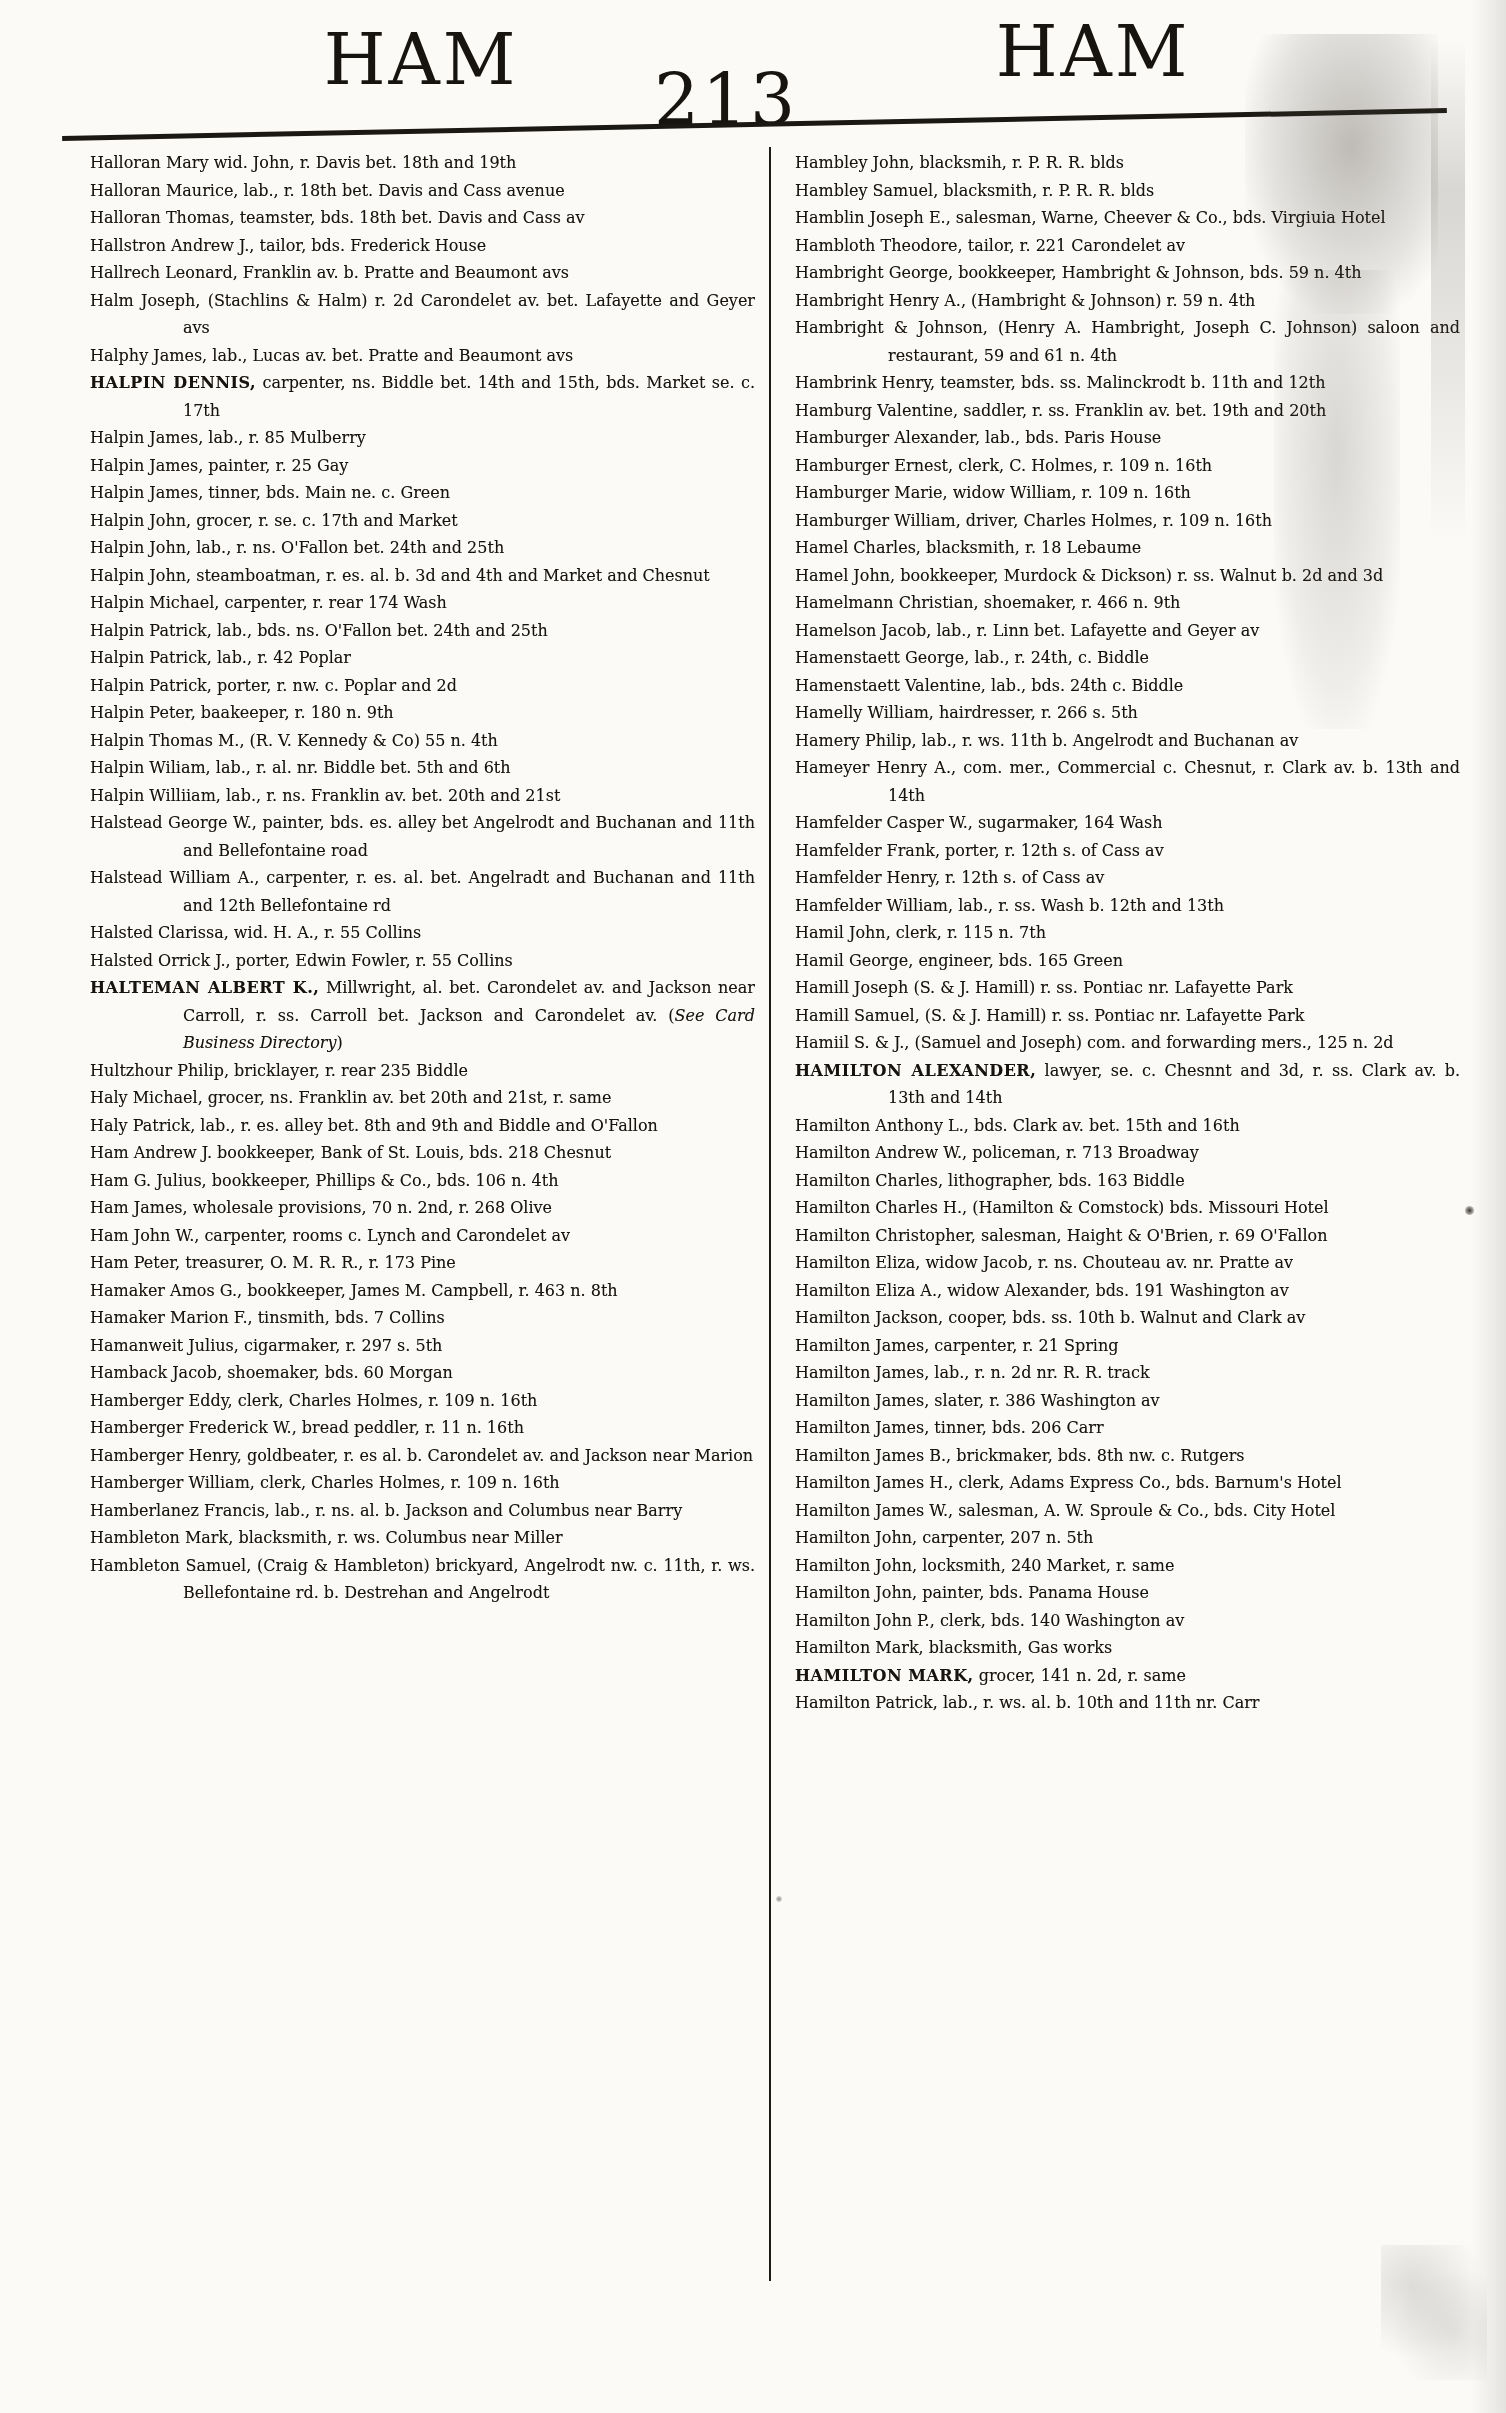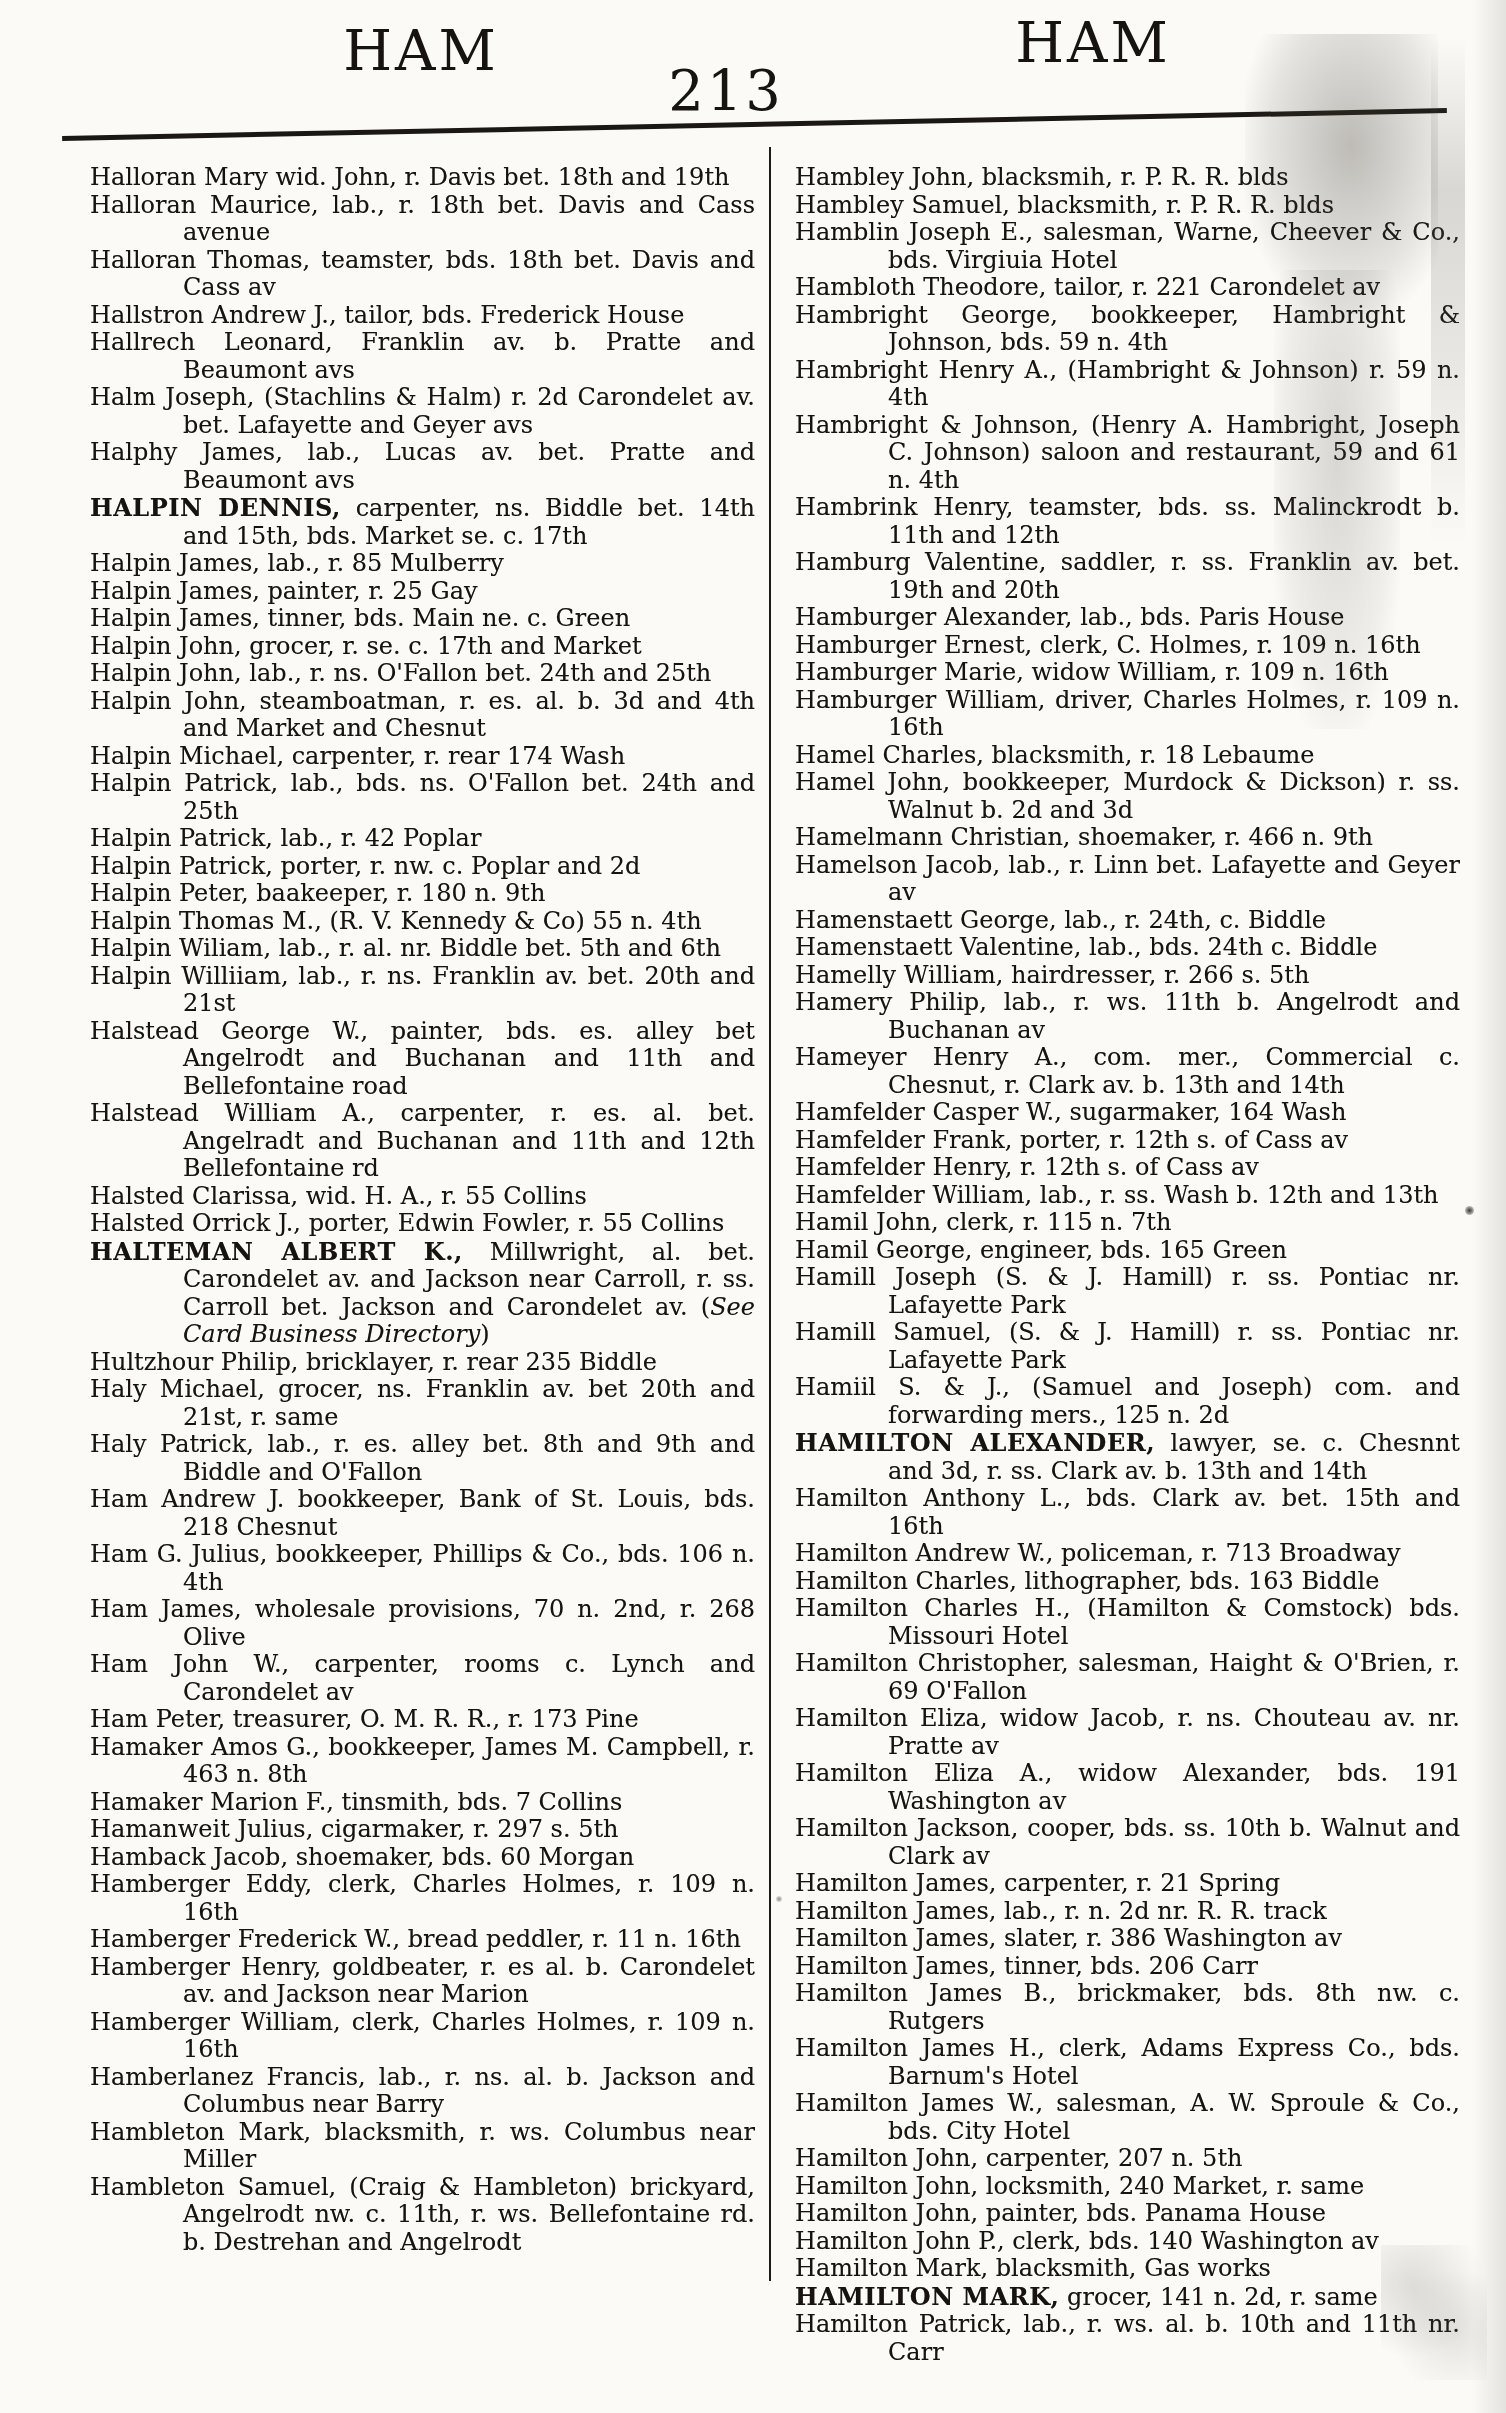--- a/index.html
+++ b/index.html
@@ -12,33 +12,33 @@
     color:#17130e;
     overflow:hidden;
   }
   .page::after{
     content:"";position:absolute;top:0;right:0;width:34px;height:100%;
     background:linear-gradient(to left, rgba(110,105,98,0.16), transparent);
     pointer-events:none;
   }
   .running-head{
     position:absolute;top:18.3px;left:0;width:100%;height:111px;
-    font-size:56px;letter-spacing:2.9px;
+    font-size:71px;letter-spacing:2.9px;
   }
   .running-head span{position:absolute;transform:translateX(-50%);white-space:nowrap;}
   .head-left{left:421px;}
   .head-center{left:726px;margin-top:40px;}
   .head-right{left:1093px;top:-8.7px;}
   .header-rule{
     position:absolute;left:62px;top:122px;width:1385px;height:5.3px;
     background:#1b1813;transform:rotate(-1.15deg);
   }
   .column{
-    position:absolute;top:164px;width:665px;
-    font-size:24px;line-height:27.5px;
+    position:absolute;top:149px;width:665px;
+    font-size:16px;line-height:27.5px;
   }
   .column-left{left:90px;}
   .column-right{left:795px;}
   .column-divider{
     position:absolute;left:769px;top:147px;width:2.4px;height:2134px;
     background:#1e1a15;
   }
   .entry{
     text-align:justify;
     padding-left:93px;text-indent:-93px;

